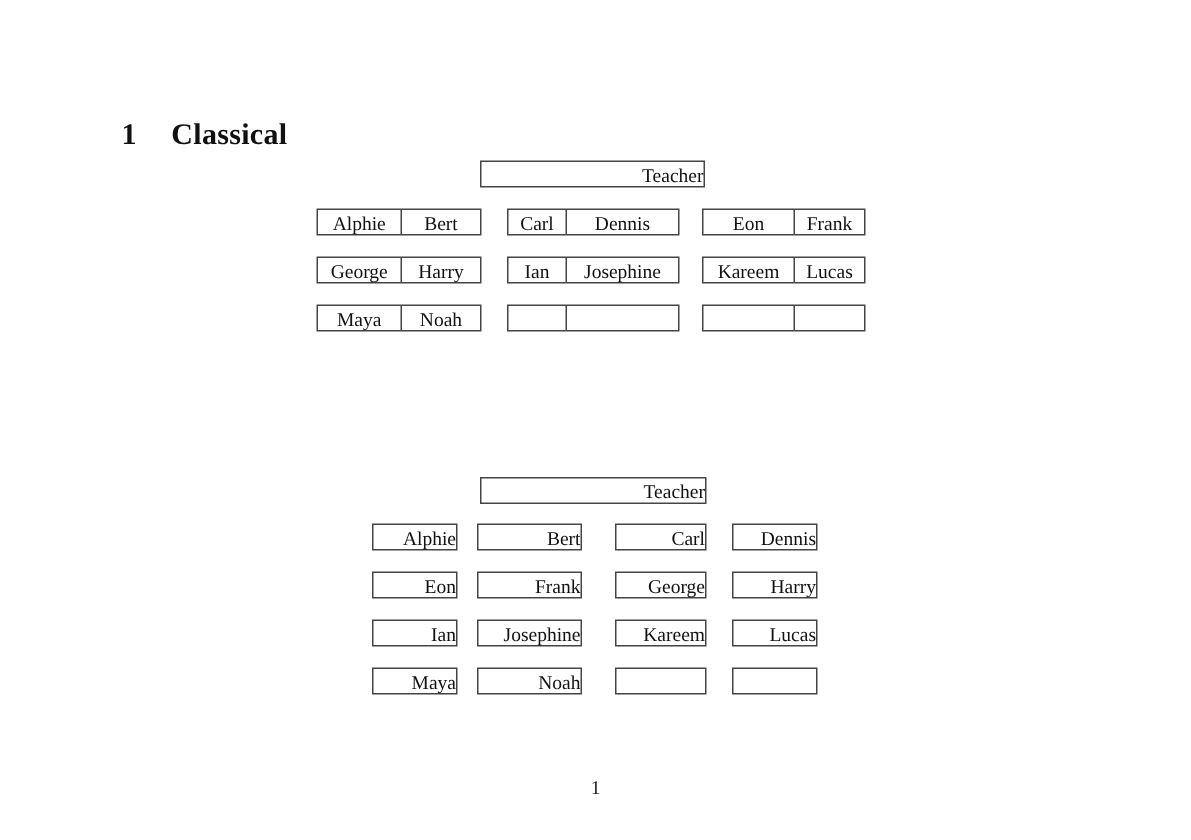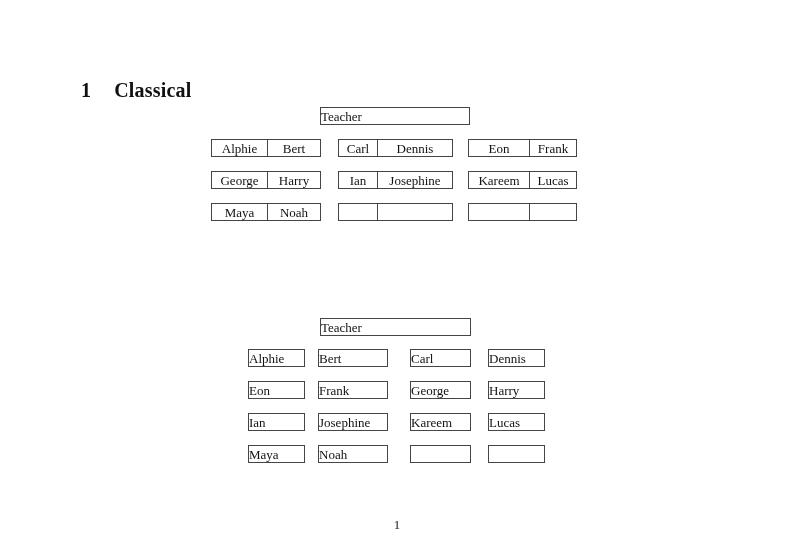--- a/index.html
+++ b/index.html
@@ -9,21 +9,21 @@
     overflow:hidden;
   }
   .sec{
     position:absolute;left:65px;margin:16px;
     font-size:20px;font-weight:bold;line-height:22px;letter-spacing:0.2px;
   }
   .sec .sec-num{display:inline-block;margin-right:23px;}
   .box{
     position:absolute;height:18px;box-sizing:border-box;
     border:1px solid #454545;background:#ffffff;
-    display:flex;align-items:center;justify-content:flex-start;
+    display:flex;align-items:center;justify-content:flex-end;
     font-size:13px;line-height:15px;white-space:nowrap;
   }
   .desk{
     position:absolute;height:18px;box-sizing:border-box;
     border:1px solid #454545;background:#ffffff;display:flex;
   }
   .desk .cell{
     box-sizing:border-box;height:100%;
     display:flex;align-items:center;justify-content:center;
     font-size:13px;line-height:15px;white-space:nowrap;

